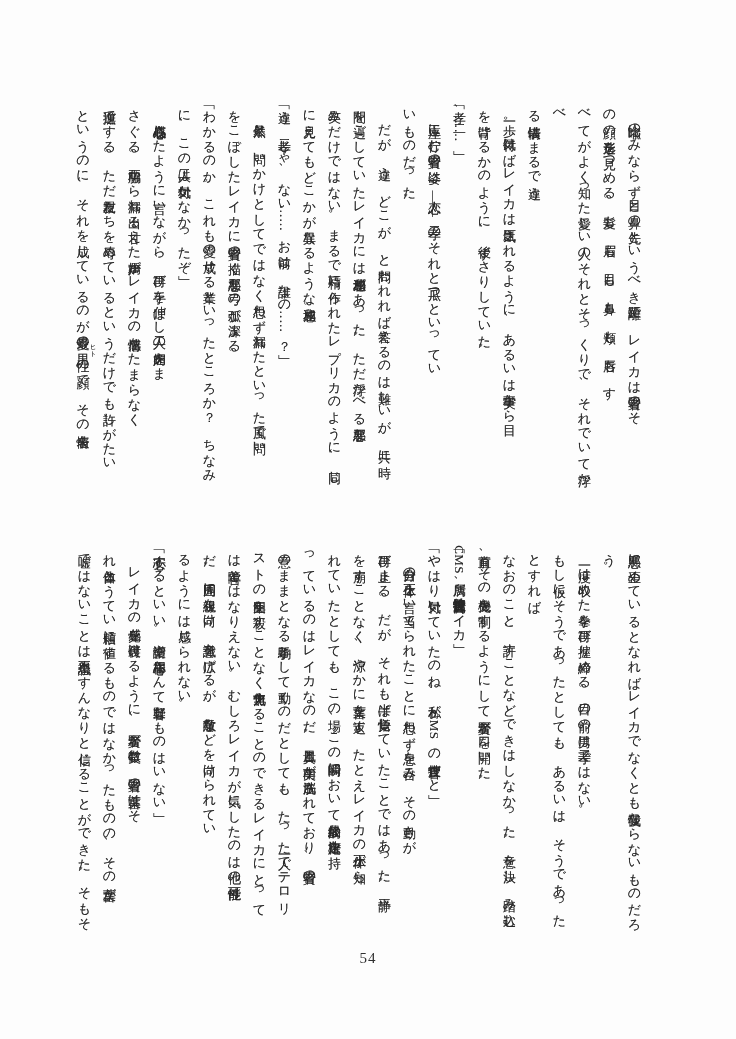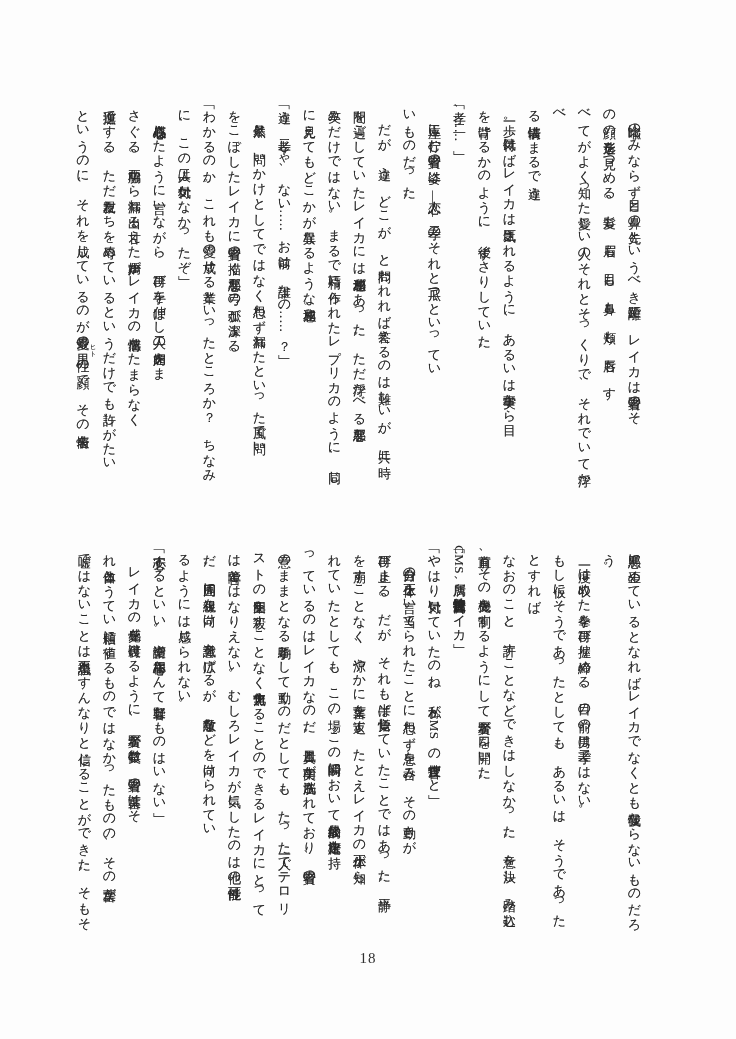--- a/index.html
+++ b/index.html
@@ -98,14 +98,14 @@
       <p class="line">意のままとなる手駒として動くのだとしても、たった一人でテロリ</p>
       <p class="line">ストの集団を殺すことなく無力化することのできるレイカにとって</p>
       <p class="line">は障害とはなりえない。むしろレイカが気にしたのは他の可能性</p>
       <p class="line">だ。周囲に視線を向け、意識を広げるが、敵意などを向けられてい</p>
       <p class="line">るようには感じられない。</p>
       <p class="line">「安心するといい。護衛や用心棒なんて野暮なものはいない」</p>
       <p class="line">　レイカの感覚を裏付けるように、賢者が微笑む。賢者の言葉はそ</p>
       <p class="line">れ自体とうてい信頼に値するものではなかったものの、その言葉が</p>
       <p class="line">嘘ではないことは不思議とすんなりと信じることができた。そもそ</p>
     </div>
-  <div class="page-number">18</div>
+  <div class="page-number">54</div>
 </div>
 
 </body></html>

